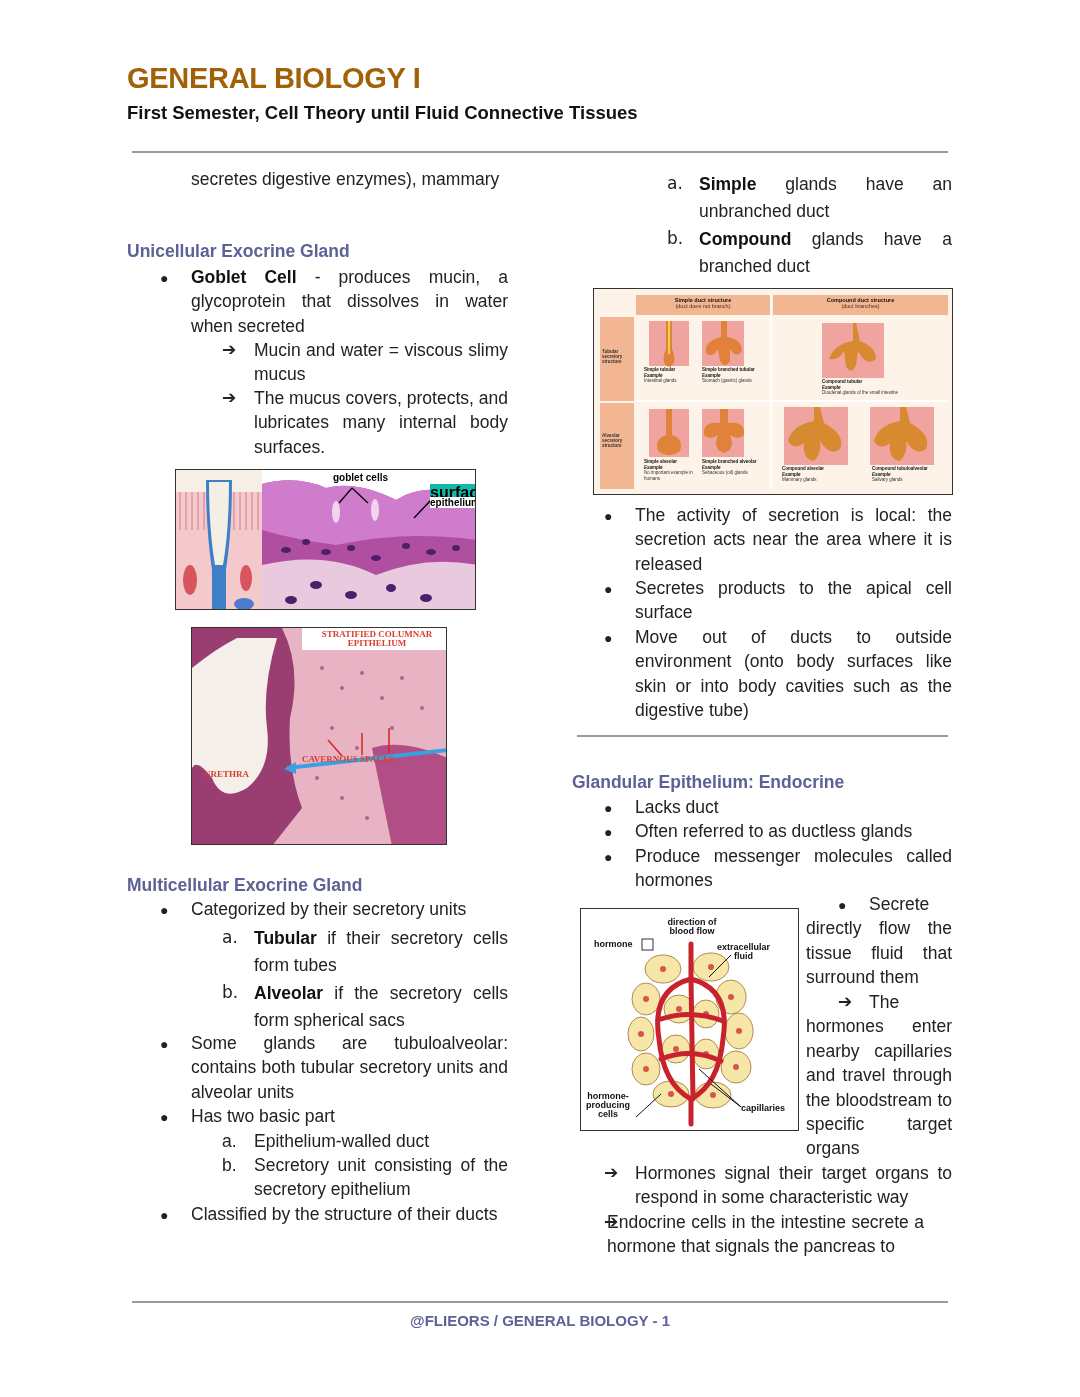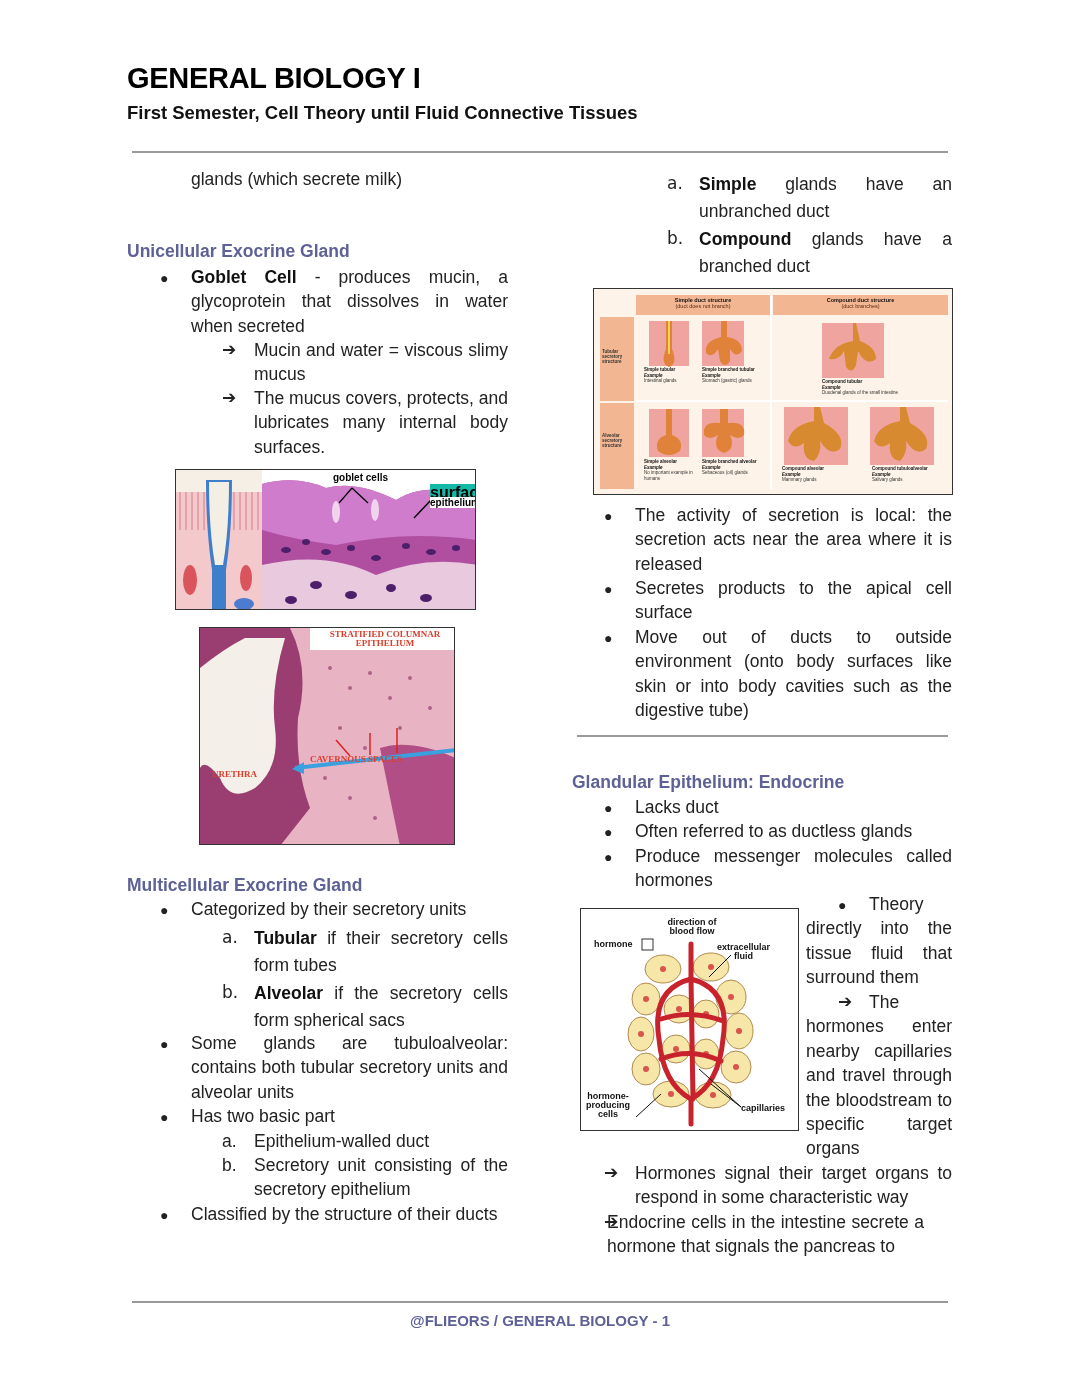--- a/index.html
+++ b/index.html
@@ -1,20 +1,20 @@
 <!DOCTYPE html>
 <html><head>
 <meta charset="utf-8">
 <style>
   * { box-sizing: border-box; margin: 0; padding: 0; }
   html, body { width: 1080px; height: 1397px; background: #ffffff; overflow: hidden; }
   body { position: relative; font-family: "Liberation Sans", "DejaVu Sans", sans-serif; color: #222; }
   .abs { position: absolute; }
 
-  .title { left: 127px; top: 62px; font-size: 29px; font-weight: bold; color: #000000; letter-spacing: -0.3px; }
+  .title { left: 127px; top: 62px; font-size: 29px; font-weight: bold; color: #a16207; letter-spacing: -0.3px; }
   .subtitle { left: 127px; top: 102px; font-size: 18.5px; font-weight: bold; color: #111; }
   .hr { height: 2px; background: #9a9a9a; }
 
   .txt { font-size: 17.5px; line-height: 24.4px; color: #222; }
   .just { text-align: justify; text-align-last: left; }
   .heading { font-size: 17.5px; font-weight: bold; color: #5d6195; }
   .bullet { font-size: 14px; }
   .arrow { font-size: 17px; font-weight: bold; }
   .b { font-weight: bold; color: #111; }
   .u { }
@@ -26,21 +26,21 @@
   .lbl { font-family: "Liberation Sans", sans-serif; font-weight: bold; }
 </style>
 </head>
 <body>
 
 <div class="abs title">GENERAL BIOLOGY I</div>
 <div class="abs subtitle">First Semester, Cell Theory until Fluid Connective Tissues</div>
 <div class="abs hr" style="left:132px; top:151px; width:816px;"></div>
 
 <div class="abs txt just" style="left:191px; top:167px; width:317px;">
-  <div>glands (which secrete milk)</div>
+  <div>secretes digestive enzymes), mammary</div>
 </div>
 
 <div class="abs heading" style="left:127px; top:241px;">Unicellular Exocrine Gland</div>
 
 <span class="abs txt bullet" style="left:160px; top:266px;">●</span>
 <div class="abs txt just" style="left:191px; top:265px; width:317px;">
   <span class="b">Goblet Cell</span>
   <span>-</span>
   <span>produces</span>
   <span class="u">mucin</span><span>, a glycoprotein that dissolves in water when secreted</span>
@@ -95,21 +95,21 @@
     <ellipse cx="199" cy="40" rx="4" ry="11" fill="#f0d4ee"></ellipse>
     <line x1="176" y1="18" x2="163" y2="33" stroke="#000" stroke-width="1.2"></line>
     <line x1="176" y1="18" x2="192" y2="33" stroke="#000" stroke-width="1.2"></line>
     <line x1="255" y1="30" x2="238" y2="48" stroke="#000" stroke-width="1.4"></line>
   </svg>
   <div class="abs lbl" style="left:157px; top:2px; font-size:10px; color:#000;">goblet cells</div>
   <div class="abs lbl" style="left:254px; top:14px; font-size:16px; color:#000; background:#14b8a6;">surface</div>
   <div class="abs lbl" style="left:254px; top:27px; font-size:10px; color:#000; background:#fff;">epithelium</div>
 </div>
 
-<div class="abs figbox" style="left:199px; top:627px; width:256px; height:218px;">
+<div class="abs figbox" style="left:191px; top:627px; width:256px; height:218px;">
   <svg width="256" height="218" viewBox="0 0 256 218">
     <rect width="256" height="218" fill="#e8b3c2"></rect>
     <path d="M0 0 L90 0 Q110 40 98 90 Q95 140 110 180 L80 218 L0 218 Z" fill="#9a3e72"></path>
     <path d="M0 40 Q25 20 45 10 L85 10 Q70 60 75 100 Q80 140 55 160 Q30 175 20 150 Q5 130 0 140 Z" fill="#f5efe9"></path>
     <path d="M180 120 Q210 110 256 130 L256 218 L200 218 Q190 170 180 120 Z" fill="#b24e86"></path>
     <g fill="#8a2f62" opacity="0.6">
       <circle cx="130" cy="40" r="2"></circle>
         <circle cx="150" cy="60" r="2"></circle>
         <circle cx="170" cy="45" r="2"></circle>
         <circle cx="190" cy="70" r="2"></circle>
@@ -332,21 +332,21 @@
   </div>
   <div class="abs lbl" style="left:2px; top:183px; width:50px; text-align:center; font-size:9px; line-height:9px; color:#111;">
     <div>hormone-</div>
     <div>producing</div>
     <div>cells</div>
   </div>
   <div class="abs lbl" style="left:160px; top:194px; font-size:9px; color:#111;">capillaries</div>
 </div>
 
 <span class="abs txt bullet" style="left:838px; top:893px;">●</span>
-<div class="abs txt just" style="left:806px; top:892px; width:146px; text-indent:63px;">Theory directly into the tissue fluid that surround them</div>
+<div class="abs txt just" style="left:806px; top:892px; width:146px; text-indent:63px;">Secrete directly flow the tissue fluid that surround them</div>
 <span class="abs txt arrow" style="left:838px; top:990px;">➔</span>
 <div class="abs txt just" style="left:806px; top:990px; width:146px; text-indent:63px;">The hormones enter nearby capillaries and travel through the bloodstream to specific target organs</div>
 
 <span class="abs txt arrow" style="left:604px; top:1161px;">➔</span>
 <div class="abs txt just" style="left:635px; top:1161px; width:317px;">Hormones signal their target organs to respond in some characteristic way</div>
 <span class="abs txt arrow" style="left:604px; top:1210px;">➔</span>
 <div class="abs txt just" style="left:607px; top:1210px; width:317px;">Endocrine cells in the intestine secrete a hormone that signals the pancreas to</div>
 
 <div class="abs hr" style="left:132px; top:1301px; width:816px;"></div>
 <div class="abs footer">@FLIEORS / GENERAL BIOLOGY - 1</div>

